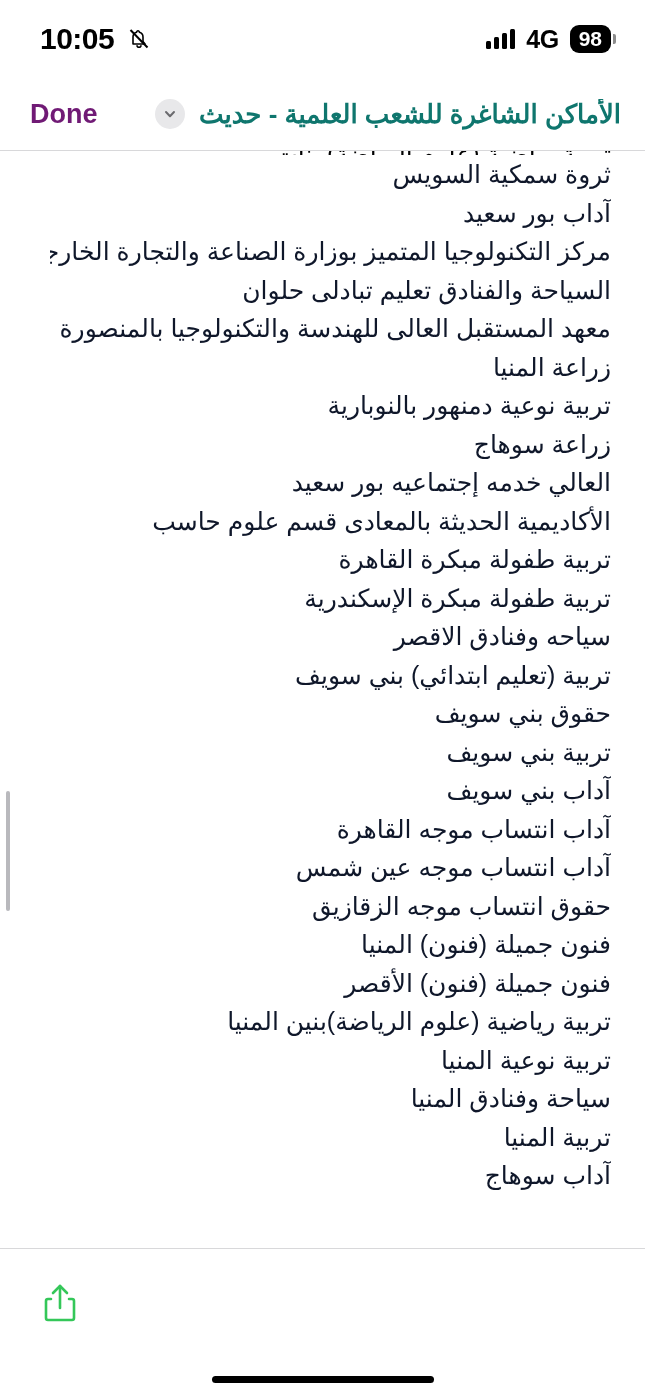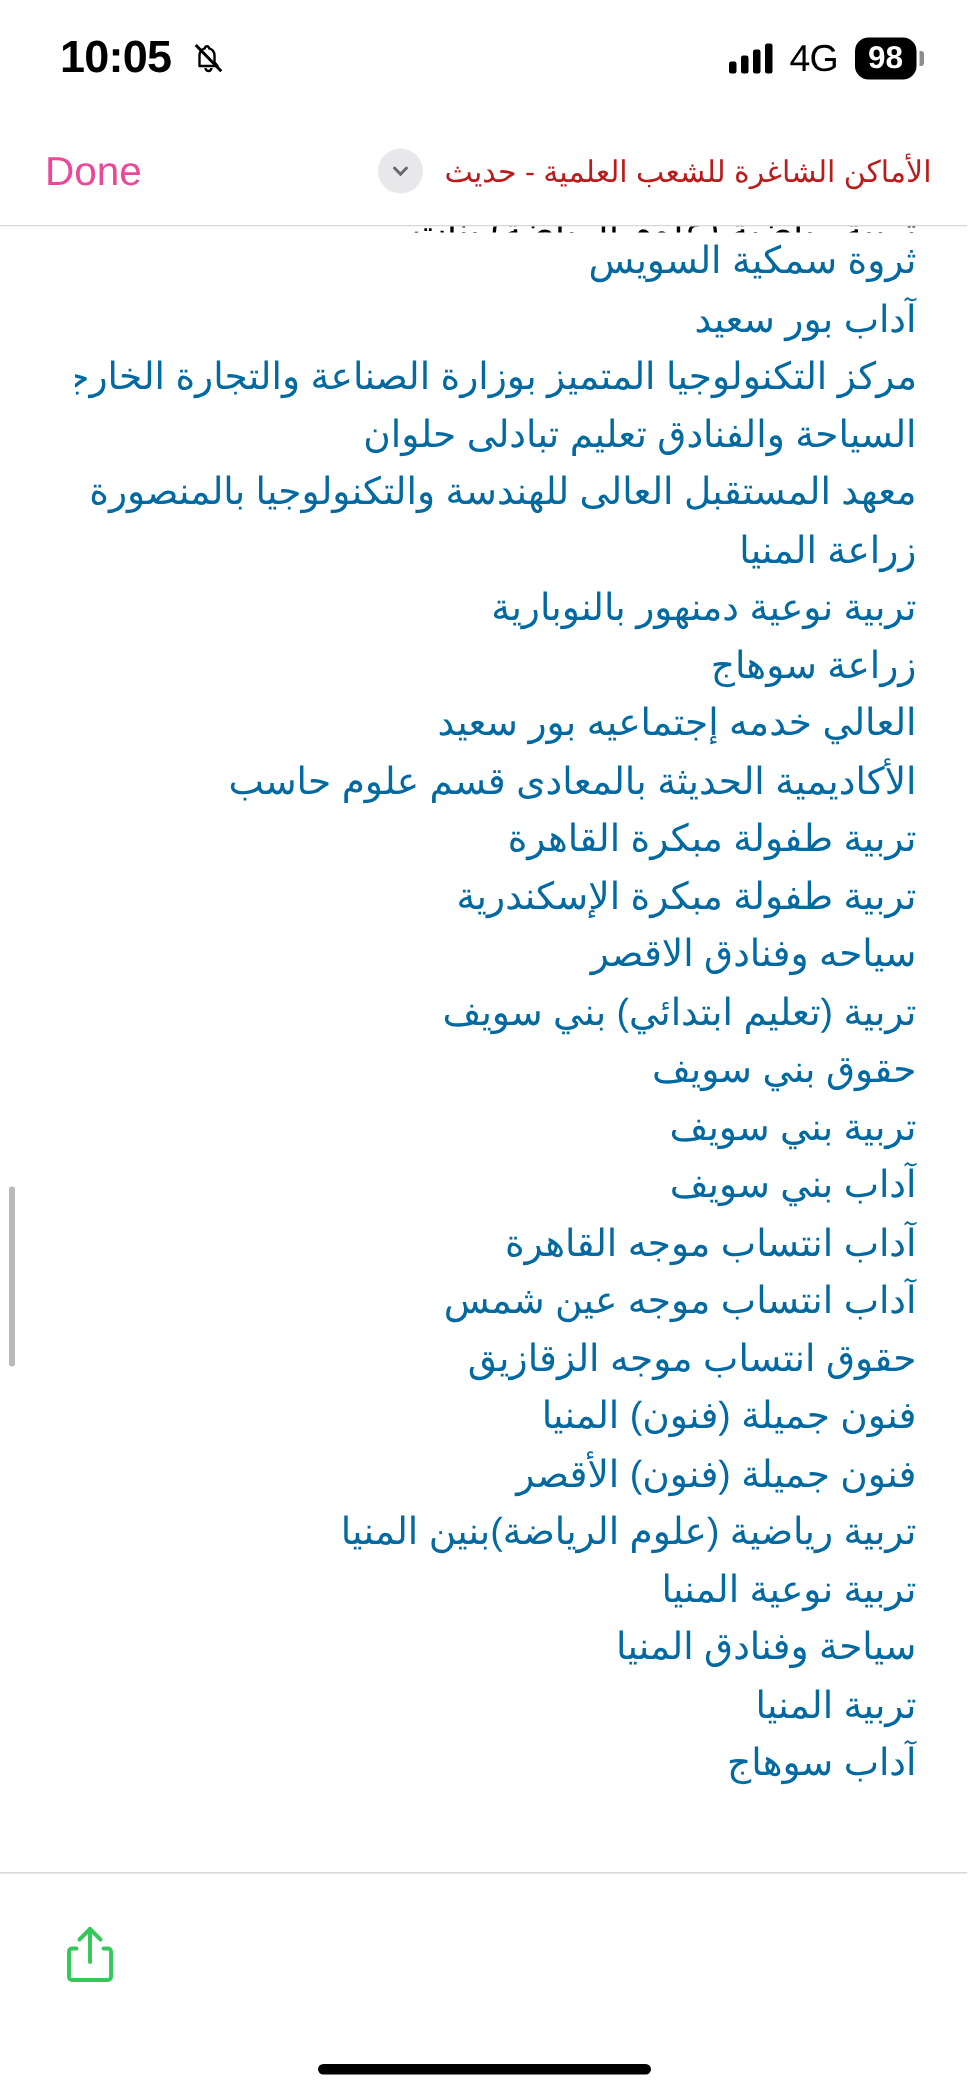--- a/index.html
+++ b/index.html
@@ -68,21 +68,21 @@
     width: 5px;
     background: #000;
     border-radius: 1.5px;
   }
   .signal-bars i:nth-child(1) { height: 8px; }
   .signal-bars i:nth-child(2) { height: 12px; }
   .signal-bars i:nth-child(3) { height: 16px; }
   .signal-bars i:nth-child(4) { height: 20px; }
   .net-label {
     font-size: 25px;
-    font-weight: normal;
+    font-weight: bold;
     color: #000;
     letter-spacing: -0.5px;
   }
   .battery {
     background: #000;
     color: #fff;
     border-radius: 9px;
     padding: 3px 9px 4px 9px;
     font-size: 21px;
     font-weight: bold;
@@ -116,42 +116,42 @@
     position: relative;
   }
   .nav-title-wrap {
     display: flex;
     align-items: center;
     gap: 14px;
     flex: 1;
     min-width: 0;
   }
   .nav-title {
-    font-size: 20px;
-    font-weight: normal;
-    color: #b91c1c;
+    font-size: 26px;
+    font-weight: bold;
+    color: #0f766e;
     white-space: nowrap;
     overflow: hidden;
     text-overflow: ellipsis;
   }
   .chevron-btn {
     width: 30px;
     height: 30px;
     border-radius: 50%;
     background: #e8e8ea;
     display: flex;
     align-items: center;
     justify-content: center;
     flex: 0 0 30px;
   }
   .chevron-btn svg { display: block; }
   .done-btn {
     font-size: 27px;
-    color: #ec4899;
-    font-weight: 400;
+    color: #701a75;
+    font-weight: 700;
     padding-left: 4px;
     white-space: nowrap;
   }
 
   .nav-sep {
     height: 1px;
     background: #d8d8da;
     width: 100%;
     flex: 0 0 1px;
   }
@@ -166,21 +166,21 @@
   .list {
     padding: 0 34px 0 50px;
     box-sizing: border-box;
     direction: rtl;
     position: relative;
     margin-top: -16px;
   }
   .list-item {
     font-size: 25px;
     line-height: 38.5px;
-    color: #0369a1;
+    color: #0f172a;
     text-align: right;
     white-space: nowrap;
     overflow: hidden;
   }
   .list-item.clipped-top {
     height: 20px;
     line-height: 38px;
     overflow: hidden;
     color: #000;
   }

